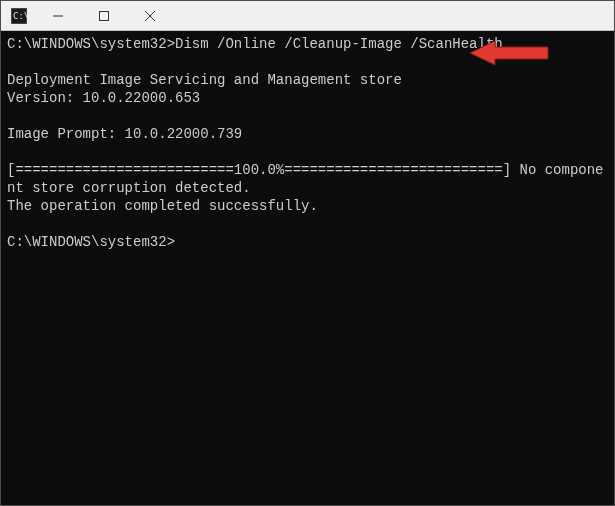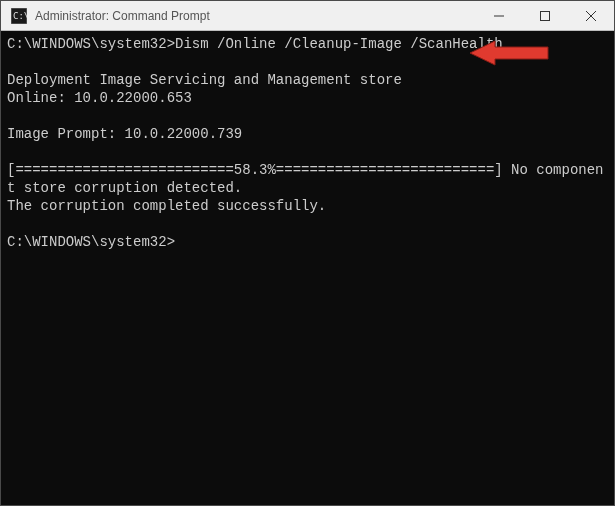--- a/index.html
+++ b/index.html
@@ -60,21 +60,20 @@
 
 <div class="window">
 
   <div class="titlebar">
     <div class="icon-slot">
       <svg viewBox="0 0 16 16" width="16" height="16">
         <rect x="0" y="0" width="16" height="16" fill="#1b1b1b" stroke="#777" stroke-width="1"></rect>
         <text x="2" y="11" font-size="9" fill="#ddd" font-family="Consolas, monospace">C:\</text>
       </svg>
     </div>
-    <div class="title">Administrator: Command Prompt</div>
     <div class="ctrls">
       <div class="ctrl">
         <svg viewBox="0 0 10 10">
             <line x1="0" y1="5" x2="10" y2="5" stroke="#333" stroke-width="1"></line>
           </svg>
       </div>
       <div class="ctrl">
         <svg viewBox="0 0 10 10">
             <rect x="0.5" y="0.5" width="9" height="9" fill="none" stroke="#333" stroke-width="1"></rect>
           </svg>
@@ -84,26 +83,26 @@
           <line x1="0" y1="0" x2="10" y2="10" stroke="#333" stroke-width="1"></line>
           <line x1="10" y1="0" x2="0" y2="10" stroke="#333" stroke-width="1"></line>
         </svg>
       </div>
     </div>
   </div>
 
   <div class="terminal"><span>C:\WINDOWS\system32&gt;</span><span>Dism /Online /Cleanup-Image /ScanHealth</span>
 <span></span>
 <span>Deployment Image Servicing and Management store</span>
-<span>Online: 10.0.22000.653</span>
+<span>Version: 10.0.22000.653</span>
 <span></span>
 <span>Image Prompt: 10.0.22000.739</span>
 <span></span>
-<span>[==========================58.3%==========================] No component store corruption detected.</span>
-<span>The corruption completed successfully.</span>
+<span>[==========================100.0%==========================] No component store corruption detected.</span>
+<span>The operation completed successfully.</span>
 <span></span>
 <span>C:\WINDOWS\system32&gt;</span></div>
 
 </div>
 
 <div class="arrow-annot">
   <svg width="80" height="30" viewBox="0 0 80 30">
     <polygon points="0,15 25,3 25,9 78,9 78,21 25,21 25,27" stroke="#8a1d16" stroke-width="1" fill="#e03a2f"></polygon>
   </svg>
 </div>

